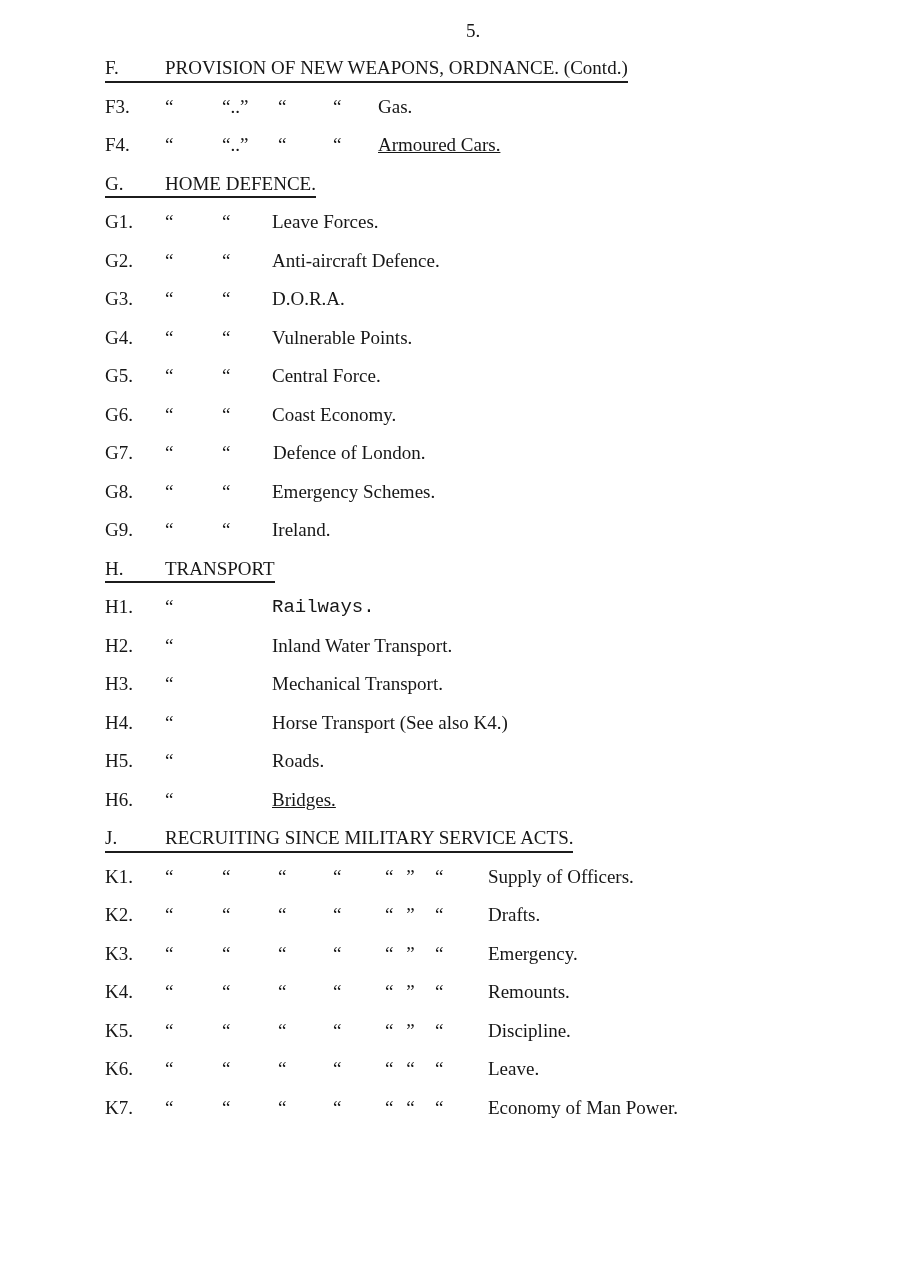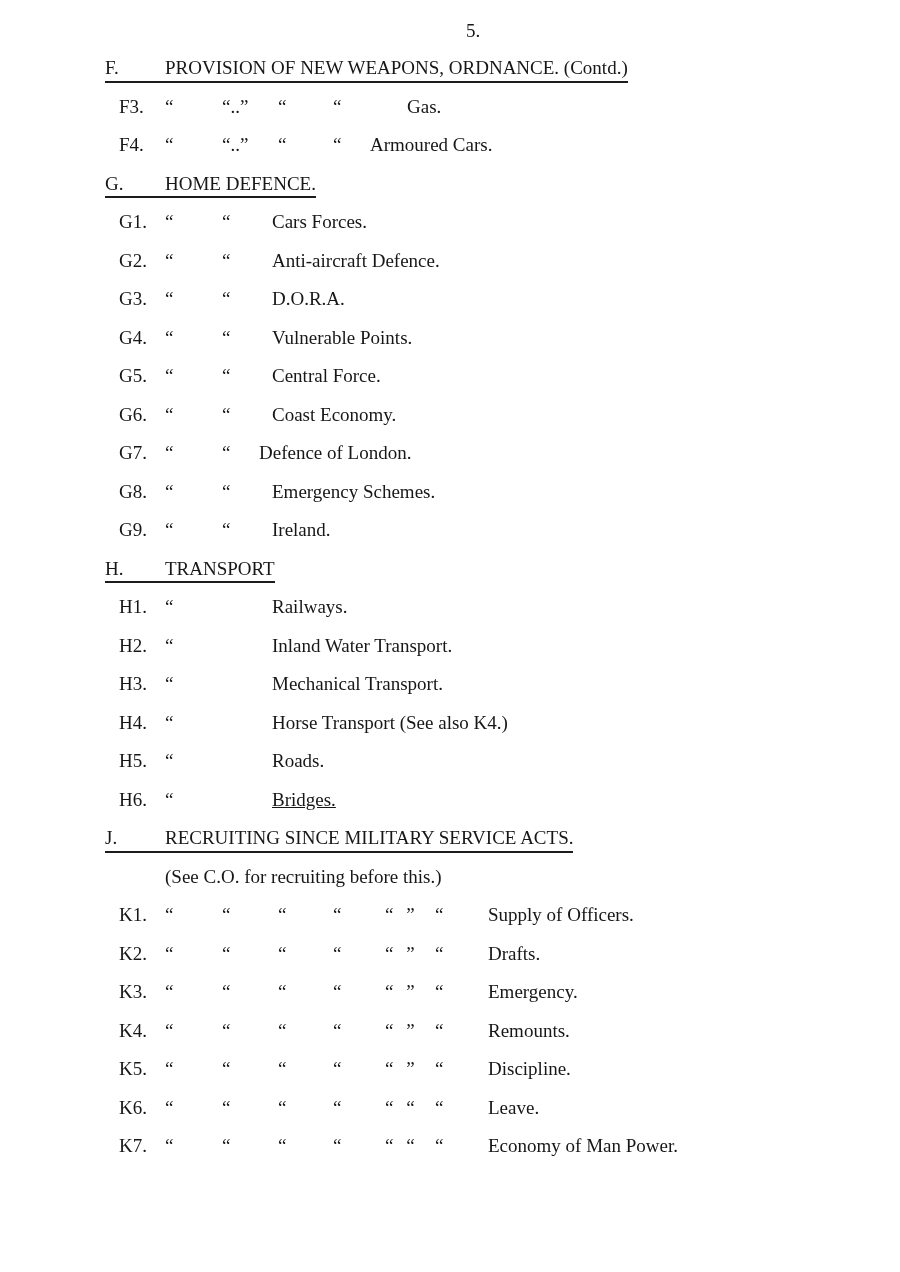--- a/index.html
+++ b/index.html
@@ -32,21 +32,21 @@
     position: relative;
     height: 38.5px;
     white-space: nowrap;
   }
   .cell {
     position: absolute;
     top: 0;
     line-height: 1.2;
     white-space: nowrap;
   }
-  .label { left: 14px; }
+  .label { left: 0; }
   .ditto { word-spacing: 8px; }
   .note  { left: 60px; }
   .heading-underline {
     display: inline-block;
     border-bottom: 2px solid #1c1c1c;
     padding-bottom: 2px;
     line-height: 1.1;
   }
   .heading-label {
     display: inline-block;
@@ -60,38 +60,38 @@
 
 <div class="content" id="content">
     <div class="section">
       <div class="row heading-row"><span class="heading-underline"><span class="heading-label">F.</span><span class="heading-title">PROVISION OF NEW WEAPONS, ORDNANCE. (Contd.)</span></span></div>
       <div class="row">
         <span class="cell label">F3.</span>
         <span class="cell ditto" style="left: 60px;">“</span>
         <span class="cell ditto" style="left: 117px;">“..”</span>
         <span class="cell ditto" style="left: 173px;">“</span>
         <span class="cell ditto" style="left: 228px;">“</span>
-        <span class="cell title" style="left: 273px; margin-left: 29px;">Gas.</span>
+        <span class="cell title" style="left: 273px;">Gas.</span>
       </div>
       <div class="row">
         <span class="cell label">F4.</span>
         <span class="cell ditto" style="left: 60px;">“</span>
         <span class="cell ditto" style="left: 117px;">“..”</span>
         <span class="cell ditto" style="left: 173px;">“</span>
         <span class="cell ditto" style="left: 228px;">“</span>
-        <span class="cell title" style="left: 265px;">Armoured Cars.</span>
+        <span class="cell title" style="left: 273px; text-decoration: underline;">Armoured Cars.</span>
       </div>
     </div>
     <div class="section">
       <div class="row heading-row"><span class="heading-underline"><span class="heading-label">G.</span><span class="heading-title">HOME DEFENCE.</span></span></div>
       <div class="row">
         <span class="cell label">G1.</span>
         <span class="cell ditto" style="left: 60px;">“</span>
         <span class="cell ditto" style="left: 117px;">“</span>
-        <span class="cell title" style="left: 167px;">Cars Forces.</span>
+        <span class="cell title" style="left: 167px;">Leave Forces.</span>
       </div>
       <div class="row">
         <span class="cell label">G2.</span>
         <span class="cell ditto" style="left: 60px;">“</span>
         <span class="cell ditto" style="left: 117px;">“</span>
         <span class="cell title" style="left: 167px;">Anti-aircraft Defence.</span>
       </div>
       <div class="row">
         <span class="cell label">G3.</span>
         <span class="cell ditto" style="left: 60px;">“</span>
@@ -113,41 +113,41 @@
       <div class="row">
         <span class="cell label">G6.</span>
         <span class="cell ditto" style="left: 60px;">“</span>
         <span class="cell ditto" style="left: 117px;">“</span>
         <span class="cell title" style="left: 167px;">Coast Economy.</span>
       </div>
       <div class="row">
         <span class="cell label">G7.</span>
         <span class="cell ditto" style="left: 60px;">“</span>
         <span class="cell ditto" style="left: 117px;">“</span>
-        <span class="cell title" style="left: 154px;">Defence of London.</span>
+        <span class="cell title" style="left: 168px;">Defence of London.</span>
       </div>
       <div class="row">
         <span class="cell label">G8.</span>
         <span class="cell ditto" style="left: 60px;">“</span>
         <span class="cell ditto" style="left: 117px;">“</span>
         <span class="cell title" style="left: 167px;">Emergency Schemes.</span>
       </div>
       <div class="row">
         <span class="cell label">G9.</span>
         <span class="cell ditto" style="left: 60px;">“</span>
         <span class="cell ditto" style="left: 117px;">“</span>
         <span class="cell title" style="left: 167px;">Ireland.</span>
       </div>
     </div>
     <div class="section">
       <div class="row heading-row"><span class="heading-underline"><span class="heading-label">H.</span><span class="heading-title">TRANSPORT</span></span></div>
       <div class="row">
         <span class="cell label">H1.</span>
         <span class="cell ditto" style="left: 60px;">“</span>
-        <span class="cell title" style="left: 167px;">Railways.</span>
+        <span class="cell title" style="left: 167px; font-family: Liberation Mono, monospace;">Railways.</span>
       </div>
       <div class="row">
         <span class="cell label">H2.</span>
         <span class="cell ditto" style="left: 60px;">“</span>
         <span class="cell title" style="left: 167px;">Inland Water Transport.</span>
       </div>
       <div class="row">
         <span class="cell label">H3.</span>
         <span class="cell ditto" style="left: 60px;">“</span>
         <span class="cell title" style="left: 167px;">Mechanical Transport.</span>
@@ -163,23 +163,20 @@
         <span class="cell title" style="left: 167px;">Roads.</span>
       </div>
       <div class="row">
         <span class="cell label">H6.</span>
         <span class="cell ditto" style="left: 60px;">“</span>
         <span class="cell title" style="left: 167px; text-decoration: underline;">Bridges.</span>
       </div>
     </div>
     <div class="section">
       <div class="row heading-row"><span class="heading-underline"><span class="heading-label">J.</span><span class="heading-title">RECRUITING SINCE MILITARY SERVICE ACTS.</span></span></div>
-      <div class="row">
-        <span class="cell note">(See C.O. for recruiting before this.)</span>
-      </div>
     </div>
     <div class="section">
       <div class="row">
         <span class="cell label">K1.</span>
         <span class="cell ditto" style="left: 60px;">“</span>
         <span class="cell ditto" style="left: 117px;">“</span>
         <span class="cell ditto" style="left: 173px;">“</span>
         <span class="cell ditto" style="left: 228px;">“</span>
         <span class="cell ditto" style="left: 280px;">“ ”</span>
         <span class="cell ditto" style="left: 330px;">“</span>

